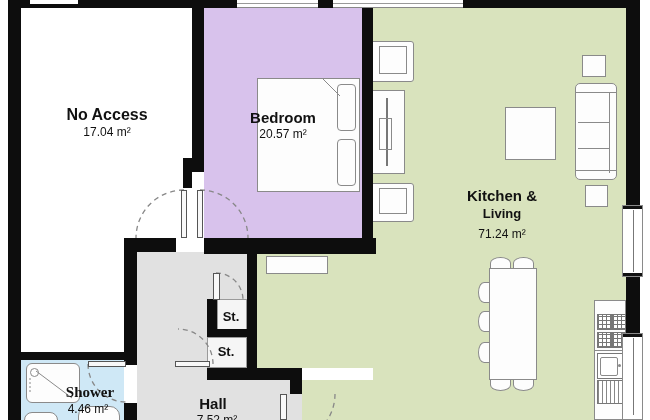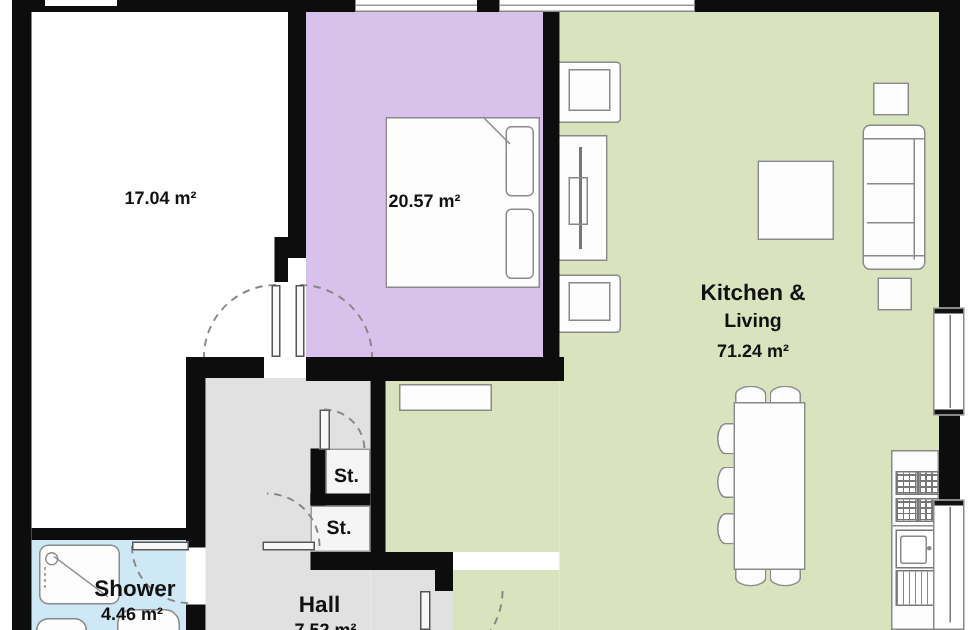--- a/index.html
+++ b/index.html
@@ -8,21 +8,21 @@
   .abs{position:absolute;}
   .room{position:absolute;}
   .wall{position:absolute;background:#0d0d0d;z-index:30;}
   .furn{position:absolute;background:#fdfdfd;border:1px solid #8a8a8a;box-sizing:border-box;z-index:20;}
   .leaf{position:absolute;background:#f8f8f8;border:1px solid #555;box-sizing:border-box;z-index:40;}
   .win{position:absolute;background:#fff;border:1px solid #8a8a8a;box-sizing:border-box;z-index:40;}
   .winline-v{position:absolute;width:1px;background:#777;left:50%;top:4px;bottom:4px;}
   .wincap{position:absolute;left:0;right:0;height:3px;background:#111;}
   .lbl{position:absolute;transform:translateX(-50%);white-space:nowrap;font-weight:bold;
        color:#111;z-index:50;text-align:center;}
-  .area{font-weight:bold;}
+  .area{font-weight:normal;}
   .arcs{position:absolute;left:0;top:0;z-index:25;pointer-events:none;}
   .hatch{background:
       repeating-linear-gradient(0deg,#777 0 1px,transparent 1px 4px),
       repeating-linear-gradient(90deg,#777 0 1px,transparent 1px 4px),#fff;}
   .stripes{background:repeating-linear-gradient(90deg,#888 0 1px,#fff 1px 4px);}
   .chair-up{border-radius:50% 50% 0 0;border-bottom:none;}
   .chair-down{border-radius:0 0 50% 50%;border-top:none;}
   .chair-left{border-radius:50% 0 0 50%;border-right:none;}
   .stbox{position:absolute;background:#f5f5f5;border:1px solid #9a9a9a;box-sizing:border-box;z-index:22;}
 </style>
@@ -148,29 +148,31 @@
       <path d="M88,364 A38,38 0 0 0 126,402"></path>
       <path d="M335,394 A48,48 0 0 1 287,442"></path>
     </g>
     <g fill="none" stroke="#8a8a8a" stroke-width="1">
       <path d="M322,78 L340,96"></path>
       <path d="M36,371 L72,398"></path>
       <path d="M30,378 l0,14" stroke-dasharray="2 2"></path>
     </g>
   </svg>
 
+  <div class="lbl" style="left:107px;top:106px;font-size:16px;">No Access</div>
   <div class="lbl area" style="left:107px;top:125px;font-size:12px;">17.04 m²</div>
 
+  <div class="lbl" style="left:283px;top:109px;font-size:15px;">Bedroom</div>
   <div class="lbl area" style="left:283px;top:127px;font-size:12px;">20.57 m²</div>
 
   <div class="lbl" style="left:502px;top:187px;font-size:15px;">Kitchen &amp;</div>
   <div class="lbl" style="left:502px;top:206px;font-size:13px;">Living</div>
   <div class="lbl area" style="left:502px;top:227px;font-size:12px;">71.24 m²</div>
 
-  <div class="lbl" style="left:90px;top:384px;font-size:15px;">Shower</div>
+  <div class="lbl" style="left:90px;top:384px;font-size:15px;font-family:Liberation Serif, serif;">Shower</div>
   <div class="lbl area" style="left:88px;top:402px;font-size:12px;">4.46 m²</div>
 
   <div class="lbl" style="left:213px;top:395px;font-size:15px;">Hall</div>
   <div class="lbl area" style="left:217px;top:413px;font-size:12px;">7.52 m²</div>
 
   <div class="lbl" style="left:231px;top:309px;font-size:13px;">St.</div>
   <div class="lbl" style="left:226px;top:344px;font-size:13px;">St.</div>
 
 </div>
 

